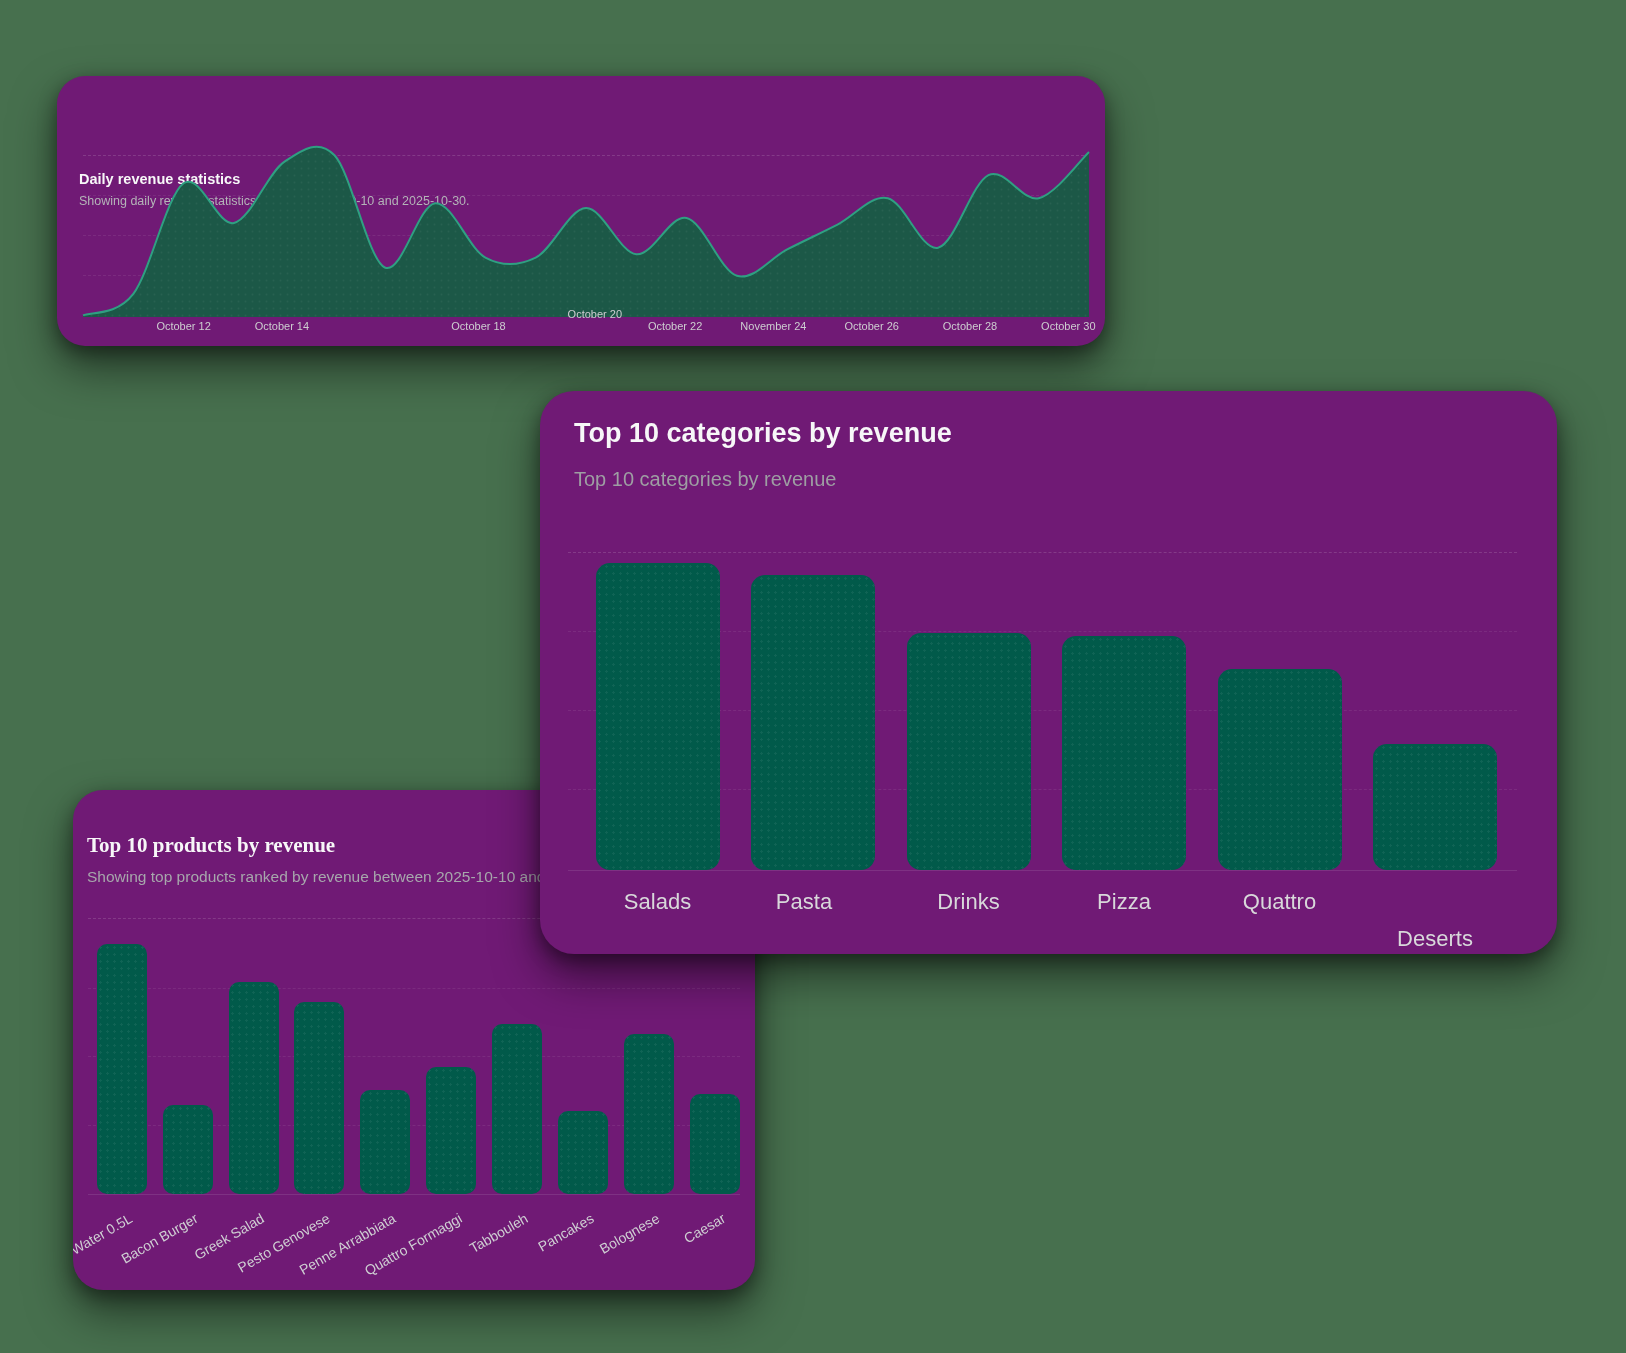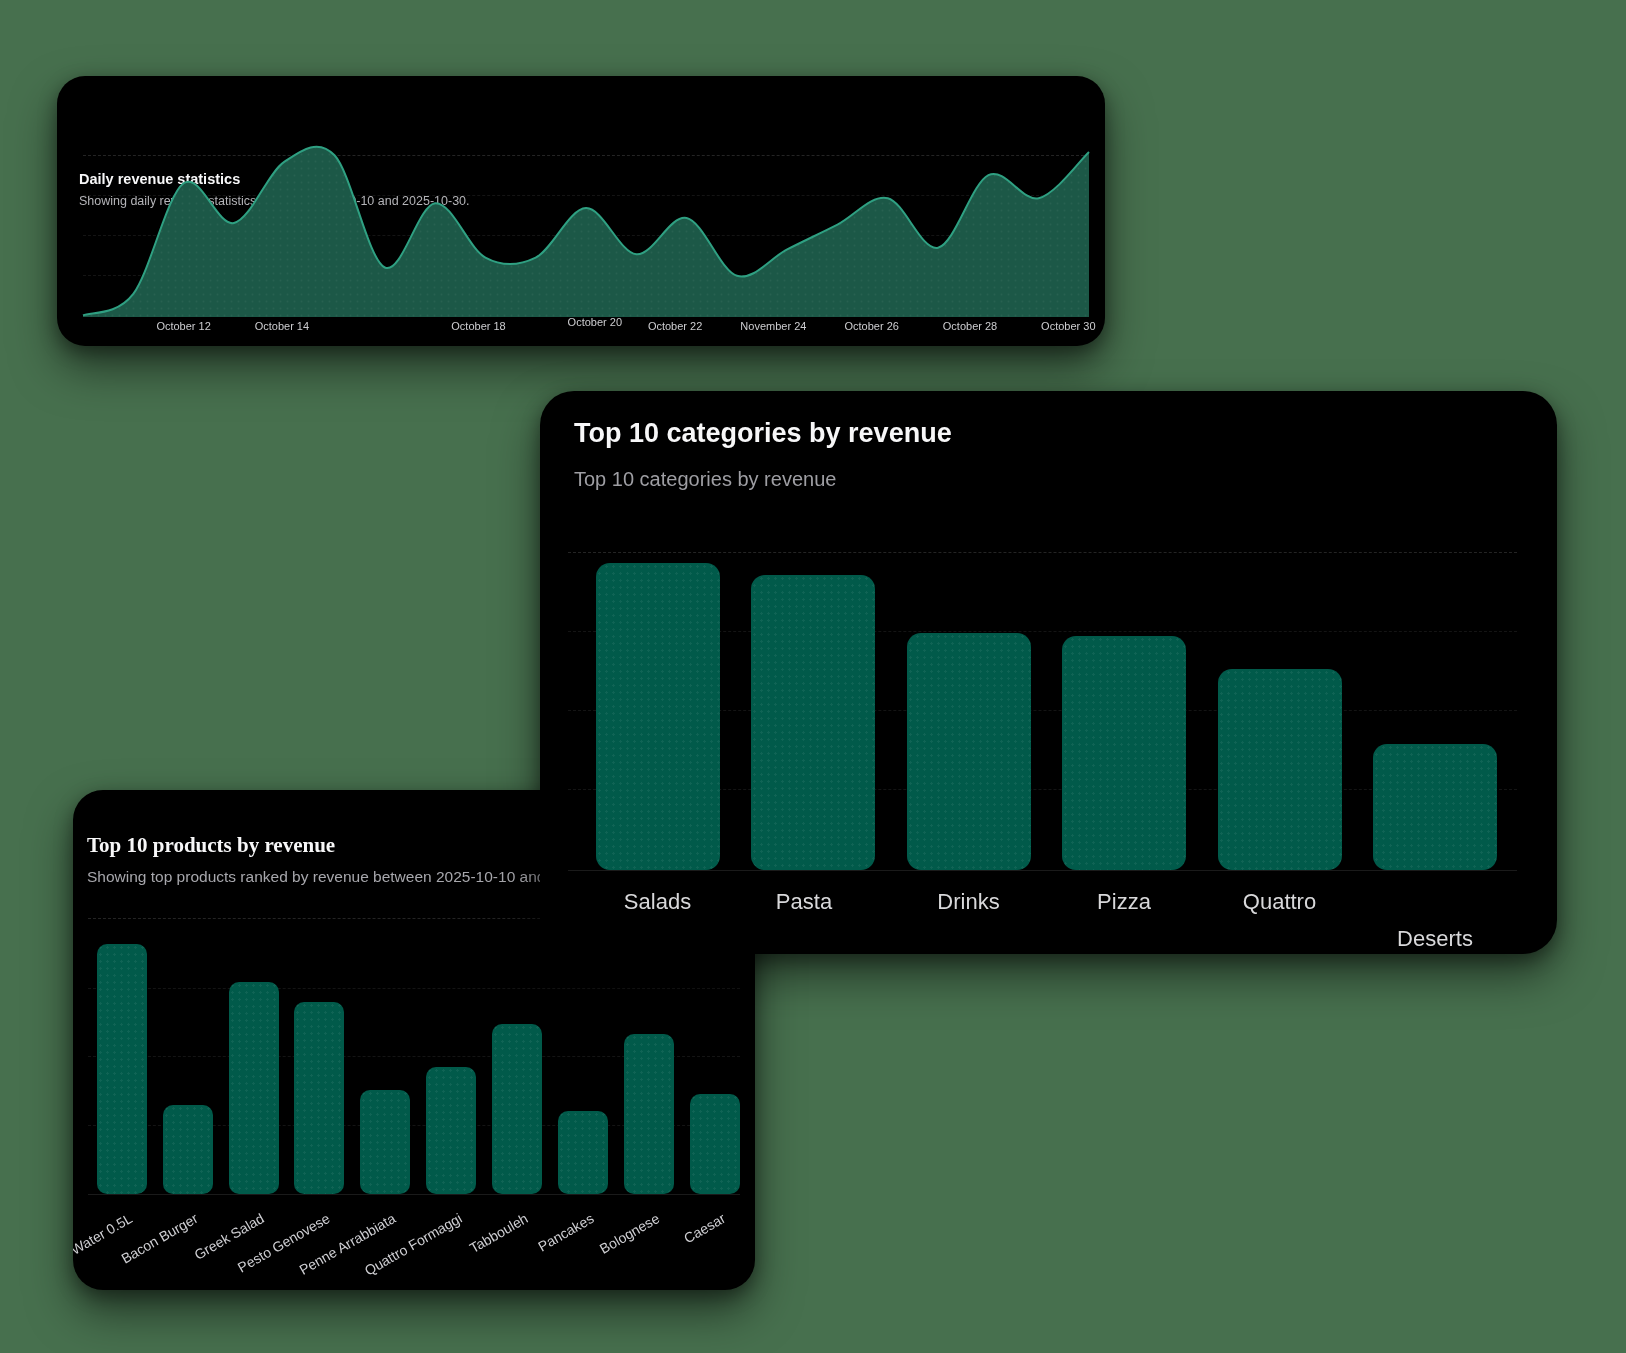--- a/index.html
+++ b/index.html
@@ -1,18 +1,18 @@
 <!DOCTYPE html>
 <html><head>
 <meta charset="utf-8">
 <style>
   * { margin:0; padding:0; box-sizing:border-box; }
   html,body { width:1626px; height:1353px; background:#47704e; overflow:hidden;
               font-family:"Liberation Sans", sans-serif; position:relative; }
-  .card { position:absolute; background:#000000; overflow:hidden;
+  .card { position:absolute; background:#701a75; overflow:hidden;
           box-shadow:0 22px 45px rgba(0,0,0,.5), 0 6px 18px rgba(0,0,0,.38); }
   #card-daily      { left:57px;  top:76px;  width:1048px; height:270px; border-radius:28px; z-index:1; }
   #card-products   { left:73px;  top:790px; width:682px;  height:500px; border-radius:30px; z-index:2; }
   #card-categories { left:540px; top:391px; width:1017px; height:563px; border-radius:34px; z-index:3;padding-left:38px; }
   .chart { position:absolute; inset:0; }
   .grid  { position:absolute; height:0; border-top:1px dashed rgba(255,255,255,.14); }
   .grid.faint { border-top-color:rgba(255,255,255,.08); }
   .axisline { position:absolute; height:0; border-top:1px solid rgba(255,255,255,.10); }
   .bar { position:absolute; background-color:#015a4a;
          background-image:radial-gradient(rgba(255,255,255,.06) 1px, rgba(0,0,0,0) 1.3px);
@@ -49,21 +49,21 @@
           </pattern>
         </defs>
         <path d="M0,169.3 C8.4,165.7 33.5,169.9 50.3,147.9 C67.1,125.9 83.8,49.1 100.6,37.3 C117.4,25.5 134.1,80.6 150.9,77 C167.7,73.4 184.4,27.2 201.2,15.9 C218.0,4.6 234.7,-8.3 251.5,9.3 C268.3,26.9 285.0,113.5 301.8,121.5 C318.6,129.5 335.3,58.9 352.1,57.2 C368.9,55.6 385.6,102.5 402.4,111.6 C419.2,120.7 435.9,119.8 452.7,111.6 C469.5,103.3 486.2,62.6 503,62.1 C519.8,61.6 536.5,106.6 553.3,108.3 C570.1,110.0 586.8,68.4 603.6,72 C620.4,75.6 637.1,124.6 653.9,129.8 C670.7,135.0 687.4,111.9 704.2,103.4 C721.0,94.9 737.7,87.1 754.5,78.6 C771.3,70.1 788.0,48.4 804.8,52.2 C821.6,56.1 838.3,105.5 855.1,101.7 C871.9,97.9 888.6,37.4 905.4,29.1 C922.2,20.9 938.9,56.1 955.7,52.2 C972.5,48.4 997.6,13.7 1006,6 L1006,171 L0,171 Z" fill="#1c5847"></path>
         <path d="M0,169.3 C8.4,165.7 33.5,169.9 50.3,147.9 C67.1,125.9 83.8,49.1 100.6,37.3 C117.4,25.5 134.1,80.6 150.9,77 C167.7,73.4 184.4,27.2 201.2,15.9 C218.0,4.6 234.7,-8.3 251.5,9.3 C268.3,26.9 285.0,113.5 301.8,121.5 C318.6,129.5 335.3,58.9 352.1,57.2 C368.9,55.6 385.6,102.5 402.4,111.6 C419.2,120.7 435.9,119.8 452.7,111.6 C469.5,103.3 486.2,62.6 503,62.1 C519.8,61.6 536.5,106.6 553.3,108.3 C570.1,110.0 586.8,68.4 603.6,72 C620.4,75.6 637.1,124.6 653.9,129.8 C670.7,135.0 687.4,111.9 704.2,103.4 C721.0,94.9 737.7,87.1 754.5,78.6 C771.3,70.1 788.0,48.4 804.8,52.2 C821.6,56.1 838.3,105.5 855.1,101.7 C871.9,97.9 888.6,37.4 905.4,29.1 C922.2,20.9 938.9,56.1 955.7,52.2 C972.5,48.4 997.6,13.7 1006,6 L1006,171 L0,171 Z" fill="url(#dotp)"></path>
         <path d="M0,169.3 C8.4,165.7 33.5,169.9 50.3,147.9 C67.1,125.9 83.8,49.1 100.6,37.3 C117.4,25.5 134.1,80.6 150.9,77 C167.7,73.4 184.4,27.2 201.2,15.9 C218.0,4.6 234.7,-8.3 251.5,9.3 C268.3,26.9 285.0,113.5 301.8,121.5 C318.6,129.5 335.3,58.9 352.1,57.2 C368.9,55.6 385.6,102.5 402.4,111.6 C419.2,120.7 435.9,119.8 452.7,111.6 C469.5,103.3 486.2,62.6 503,62.1 C519.8,61.6 536.5,106.6 553.3,108.3 C570.1,110.0 586.8,68.4 603.6,72 C620.4,75.6 637.1,124.6 653.9,129.8 C670.7,135.0 687.4,111.9 704.2,103.4 C721.0,94.9 737.7,87.1 754.5,78.6 C771.3,70.1 788.0,48.4 804.8,52.2 C821.6,56.1 838.3,105.5 855.1,101.7 C871.9,97.9 888.6,37.4 905.4,29.1 C922.2,20.9 938.9,56.1 955.7,52.2 C972.5,48.4 997.6,13.7 1006,6" fill="none" stroke="#2fa082" stroke-width="2"></path>
       </svg>
       <div class="xlab c1" style="left: 126.6px; top: 244px;">October 12</div>
       <div class="xlab c1" style="left: 224.9px; top: 244px;">October 14</div>
       <div class="xlab c1" style="left: 323.2px; top: 244px; margin-top: 27px;">October 16</div>
       <div class="xlab c1" style="left: 421.5px; top: 244px;">October 18</div>
-      <div class="xlab c1" style="left: 519.8px; top: 240px; padding-left: 36px;">October 20</div>
+      <div class="xlab c1" style="left: 519.8px; top: 232px; padding-left: 36px;">October 20</div>
       <div class="xlab c1" style="left: 618.1px; top: 244px;">October 22</div>
       <div class="xlab c1" style="left: 716.4px; top: 244px;">November 24</div>
       <div class="xlab c1" style="left: 814.7px; top: 244px;">October 26</div>
       <div class="xlab c1" style="left: 913px; top: 244px;">October 28</div>
       <div class="xlab c1" style="left: 1011.3px; top: 244px;">October 30</div>
     </div>
 </section>
 
 <section class="card" id="card-products">
   <h2 class="t">Top 10 products by revenue</h2>

